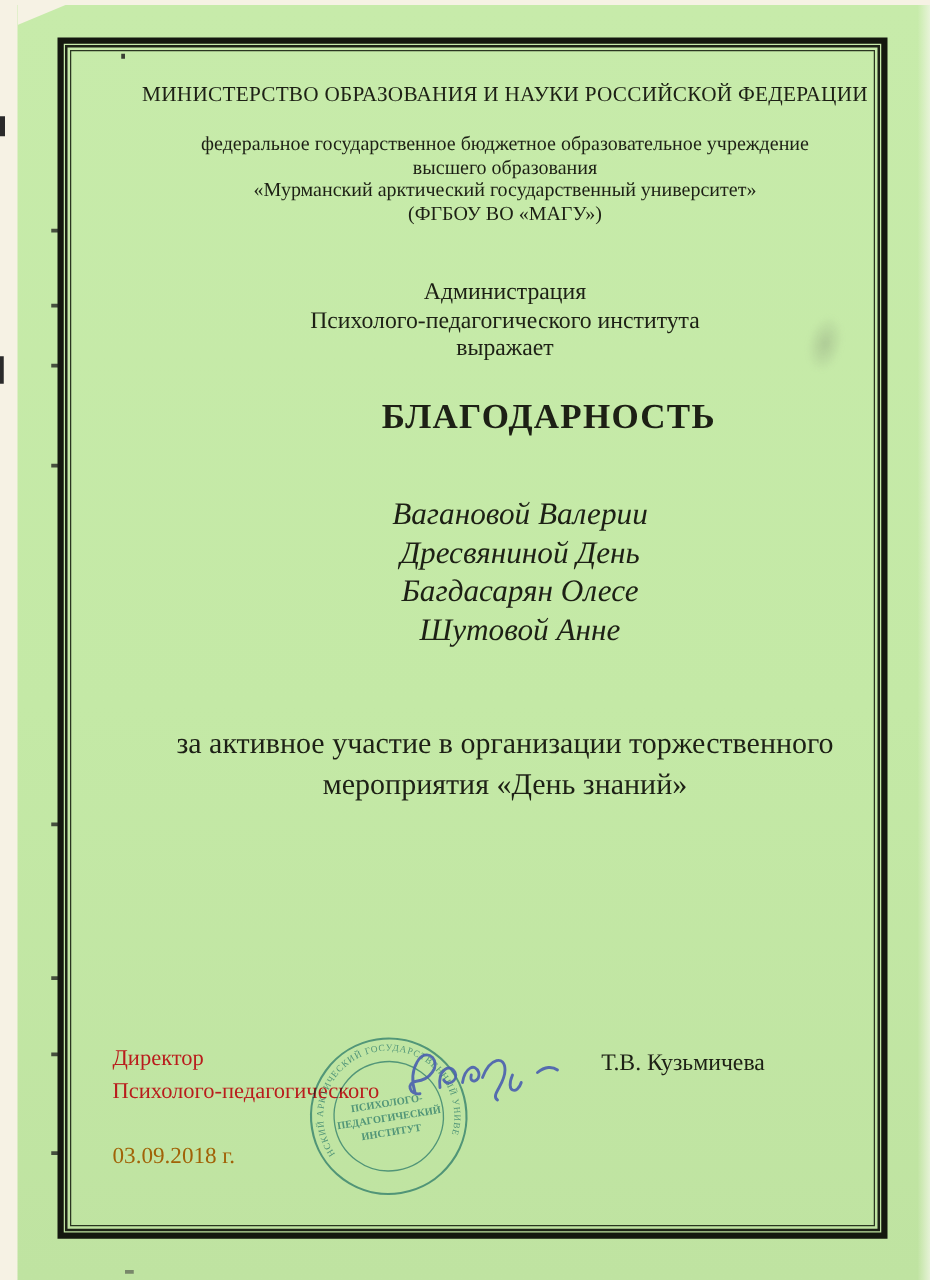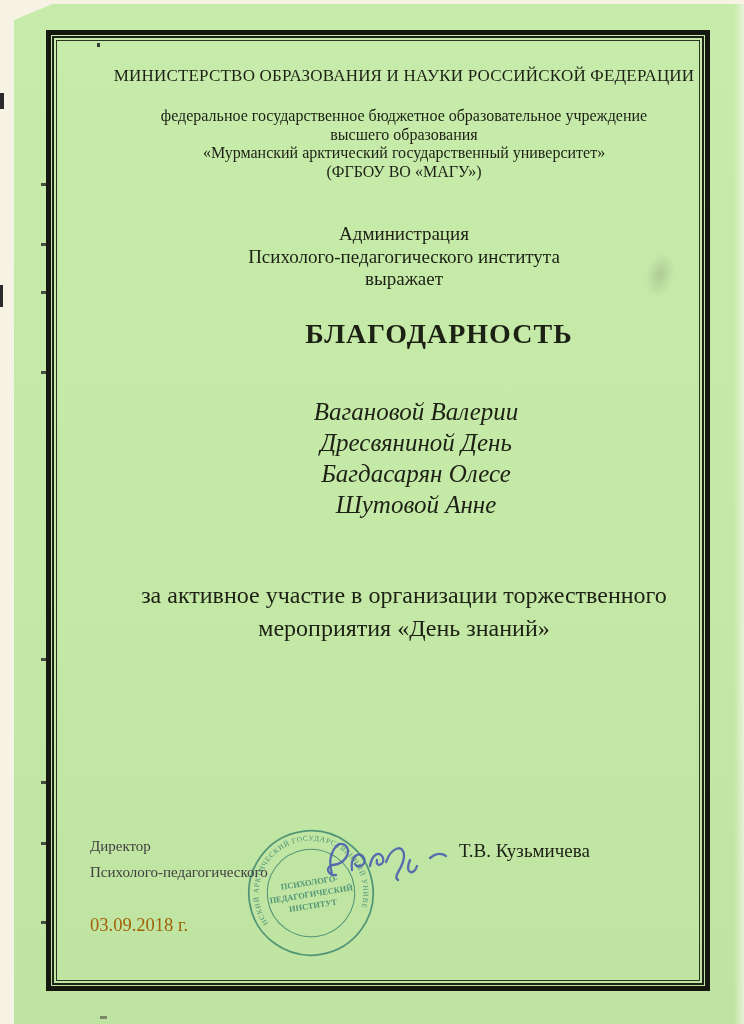--- a/index.html
+++ b/index.html
@@ -34,27 +34,27 @@
   .centered{
     position:absolute;left:46px;width:716px;text-align:center;color:#1d2015;
   }
   .ministry{top:66px;font-size:17px;letter-spacing:.2px;}
   .org-block{top:107px;font-size:16px;line-height:18.5px;}
   .issuer-block{top:223px;font-size:19px;line-height:22.5px;}
   .title{top:318px;font-size:28px;font-weight:bold;letter-spacing:1px;margin-left:35px;}
   .recipients{top:396px;font-size:25px;line-height:31px;font-style:italic;padding-left:12px;}
   .reason{top:579px;font-size:24px;line-height:33px;}
   .role-block{
-    position:absolute;left:90px;top:834px;font-size:15px;line-height:25.5px;color:#404040;
+    position:absolute;left:90px;top:834px;font-size:18px;line-height:25.5px;color:#b91c1c;
   }
   .date{
     position:absolute;left:90px;top:915px;font-size:18.5px;color:#a16207;
   }
   .signer-name{
-    position:absolute;left:459px;top:840px;font-size:19px;color:#1d2015;
+    position:absolute;left:481px;top:840px;font-size:19px;color:#1d2015;
   }
   .stamp{
     position:absolute;left:243px;top:825px;width:136px;height:136px;
     opacity:.82;mix-blend-mode:multiply;transform:rotate(-9deg);
   }
   .signature{
     position:absolute;left:318px;top:830px;width:140px;height:62px;z-index:5;
   }
   
   .edge-dash{position:absolute;background:#2a2a2a;}

